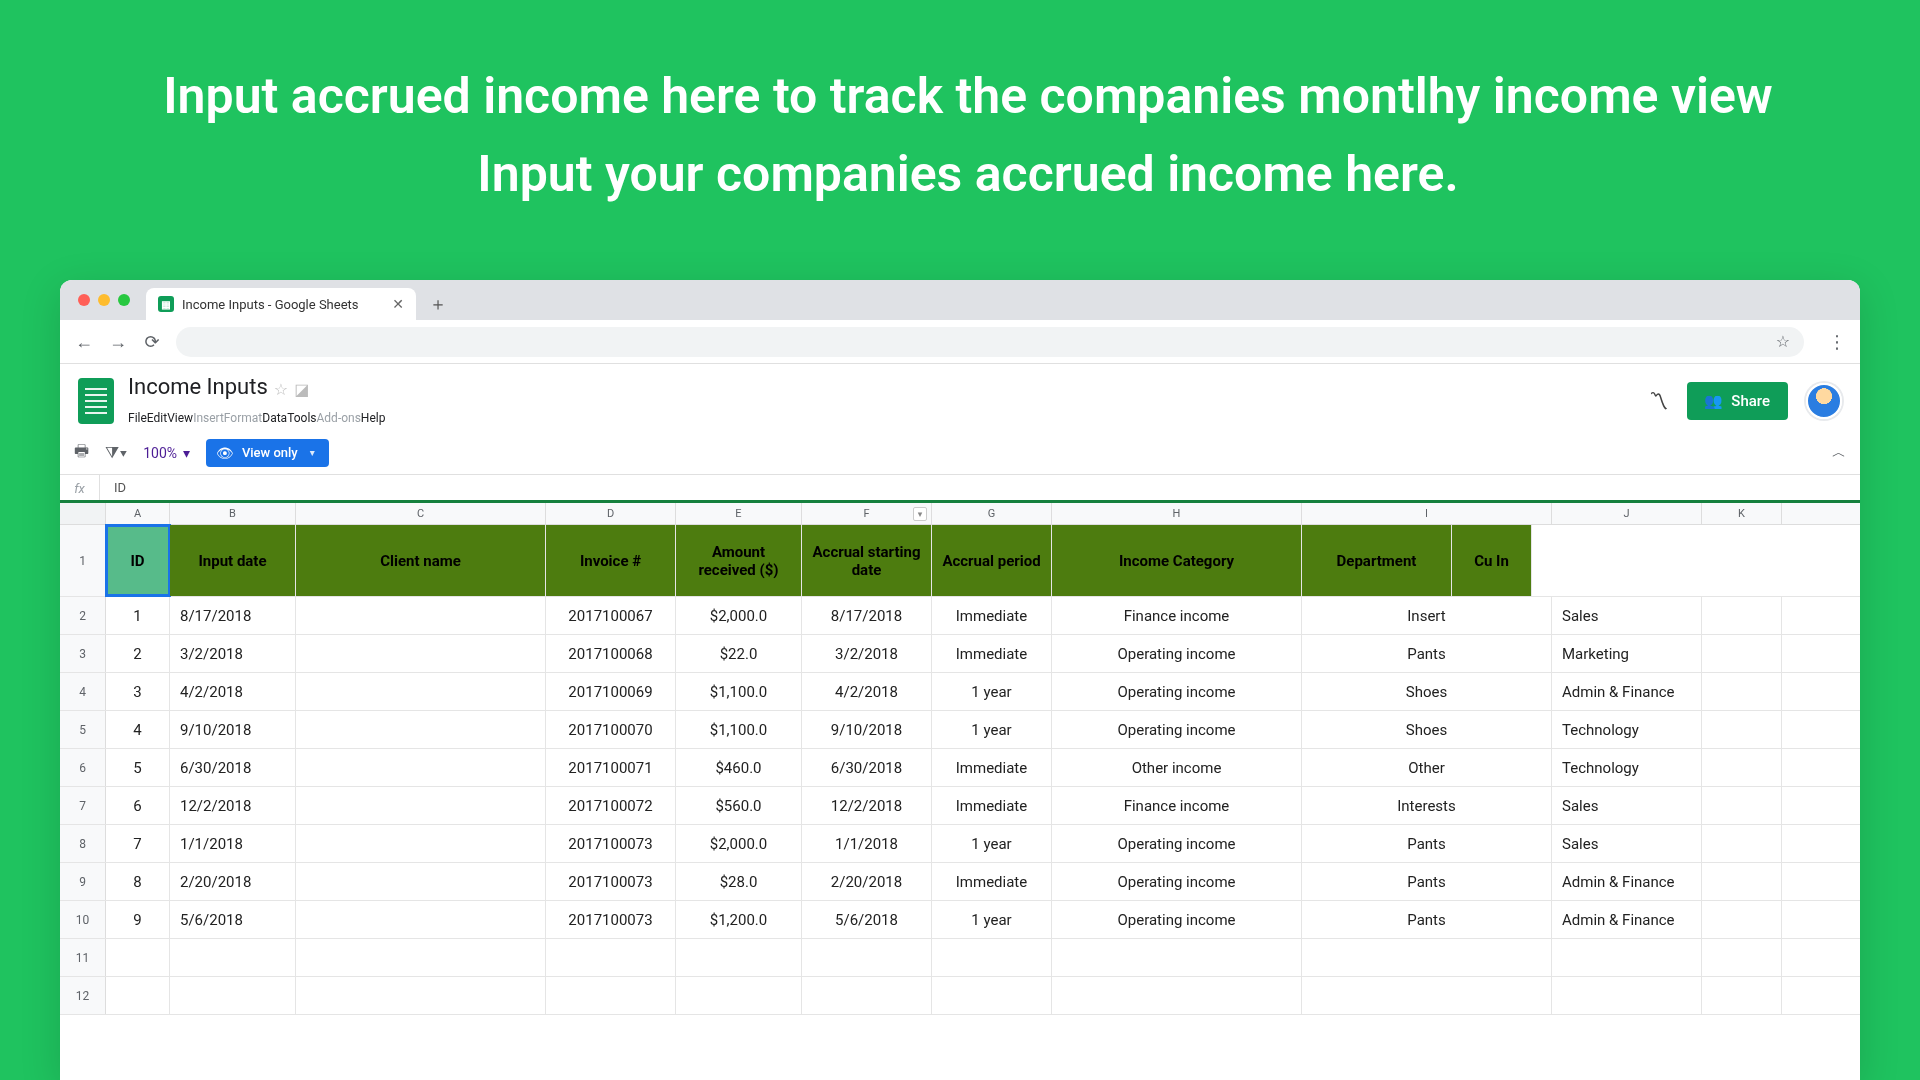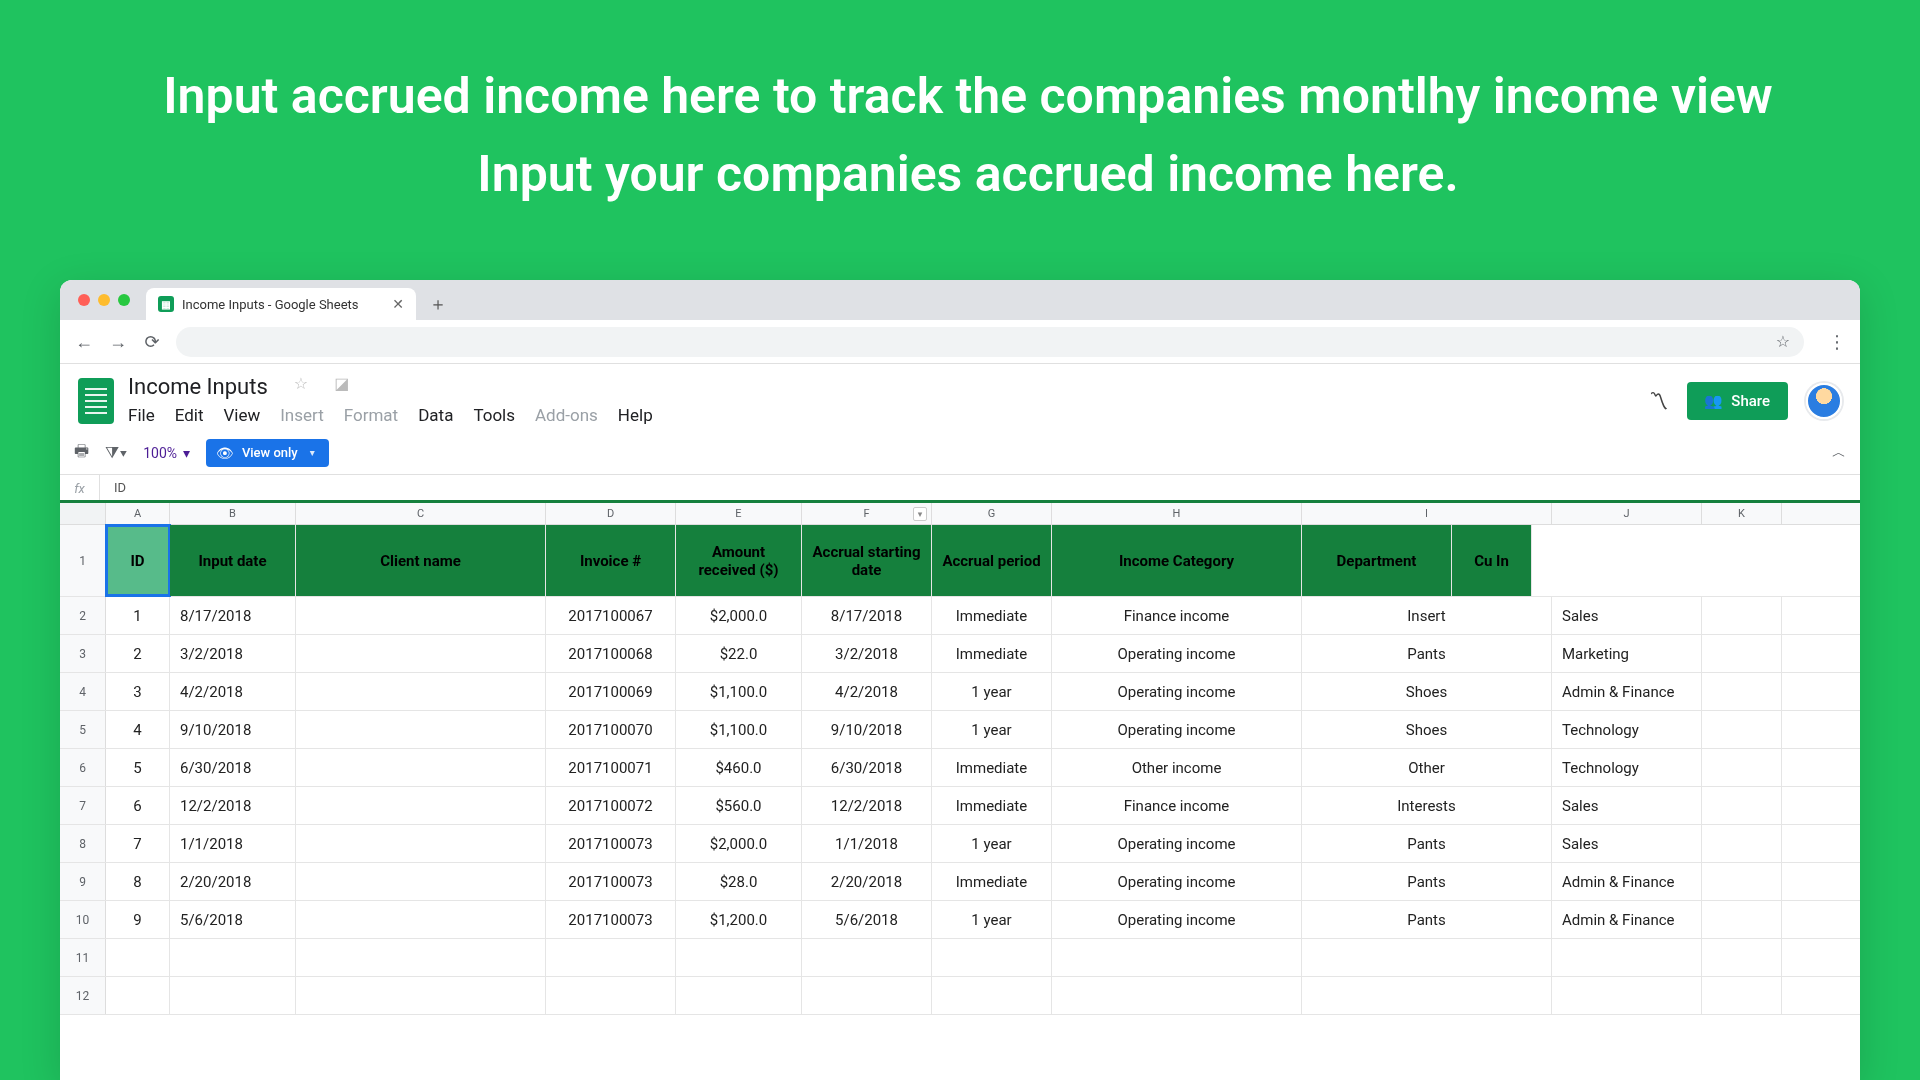--- a/index.html
+++ b/index.html
@@ -18,24 +18,24 @@
   .addrbar{height:44px;background:#fff;border-bottom:1px solid #e0e0e0;display:flex;align-items:center;padding:0 14px;gap:14px}
   .nbtn{color:#5f6368;font-size:18px;width:20px;text-align:center}
   .omni{flex:1;height:30px;background:#f1f3f4;border-radius:15px;display:flex;align-items:center;justify-content:flex-end;padding:0 14px}
   .star{color:#5f6368;font-size:16px}
   .kebab{color:#5f6368;font-size:18px;margin-left:10px}
   
   .appbar{display:flex;align-items:flex-start;padding:10px 18px 0 18px;gap:14px}
   .sheets-logo{width:36px;height:46px;background:#0f9d58;border-radius:4px;position:relative;margin-top:4px}
   .sheets-logo::after{content:"";position:absolute;inset:10px 7px;background:repeating-linear-gradient(#fff 0 2px, transparent 2px 6px);opacity:.9}
   .doc-meta{flex:1}
-  .doc-title-row{display:flex;align-items:flex-start;gap:26px}
+  .doc-title-row{display:flex;align-items:flex-end;gap:6px}
   .doc-title{font-size:22px;color:#202124}
   .title-icon{color:#bbb;font-size:16px}
-  .menus{display:flex;gap:20px;font-size:17px;color:#202124;margin-top:6px}
+  .menus{display:flex;font-size:12px;color:#202124;margin-top:12px}
   .menus .dim{color:#9aa0a6}
   .app-right{display:flex;align-items:center;gap:18px;margin-top:8px}
   .trend{font-size:20px;color:#444}
   .share{background:#0f9d58;color:#fff;border:none;border-radius:4px;padding:10px 18px;font-size:15px;font-weight:500;display:flex;align-items:center;gap:8px}
   .avatar{width:36px;height:36px;border-radius:50%;background:radial-gradient(circle at 50% 35%, #ffd9a0 30%, #2a7de1 31%);border:2px solid #fff;box-shadow:0 0 0 2px #e8eaed}
   
   .toolbar{height:44px;border-bottom:1px solid #e0e0e0;display:flex;align-items:center;padding:0 14px;gap:16px;margin-top:6px}
   .tbtn{color:#5f6368;font-size:16px}
   .zoom{font-size:14px;color:#4c1d95;display:flex;align-items:center;gap:6px}
   .viewonly{background:#1a73e8;color:#fff;border-radius:4px;padding:6px 14px 6px 10px;font-size:13px;font-weight:500;display:flex;align-items:center;gap:8px}
@@ -51,21 +51,21 @@
   .grid{flex:1;overflow:hidden;position:relative}
   .ghead{display:flex;height:22px;background:#f8f9fa;border-bottom:1px solid #ddd;font-size:11px;color:#5f6368}
   .rowhead-corner{width:46px;border-right:1px solid #ddd;background:#f1f3f4}
   .colh{border-right:1px solid #ddd;text-align:center;line-height:22px;position:relative}
   .colh .dd{position:absolute;right:4px;top:4px;width:14px;height:14px;border:1px solid #ccc;border-radius:2px;font-size:9px;line-height:12px;color:#888;background:#fff}
   .rows{}
   .row{display:flex;height:38px;border-bottom:1px solid #e5e5e5}
   .row.hdr{height:72px}
   .rnum{width:46px;background:#f8f9fa;border-right:1px solid #ddd;font-size:12px;color:#5f6368;display:flex;align-items:center;justify-content:center}
   .cell{border-right:1px solid #e5e5e5;display:flex;align-items:center;padding:0 10px;font-size:15px;color:#222;overflow:hidden;white-space:nowrap}
-  .row.hdr .cell{background:#15803d;color:#000;font-weight:700;justify-content:center;text-align:center;white-space:normal;line-height:1.2}
+  .row.hdr .cell{background:#4d7c0f;color:#000;font-weight:700;justify-content:center;text-align:center;white-space:normal;line-height:1.2}
   .row.hdr .cell.first{outline:3px solid #1a73e8;outline-offset:-2px;background:#57bb8a}
   .c-A{width:64px;justify-content:center}
   .c-B{width:126px}
   .c-C{width:250px}
   .c-D{width:130px;justify-content:center}
   .c-E{width:126px;justify-content:center}
   .c-F{width:130px;justify-content:center}
   .c-G{width:120px;justify-content:center}
   .c-H{width:250px;justify-content:center}
   .c-I{width:250px;justify-content:center}

